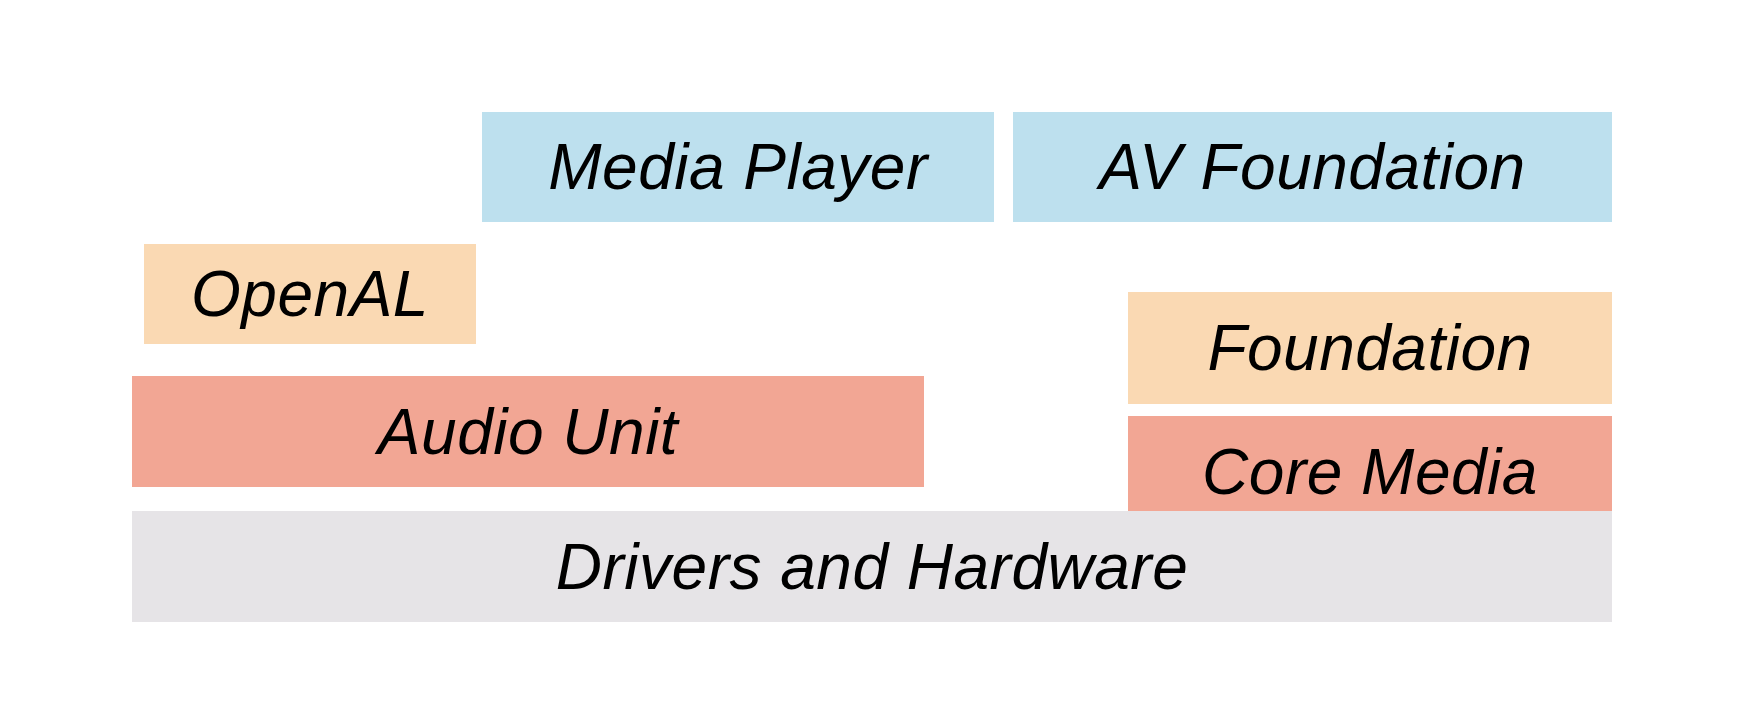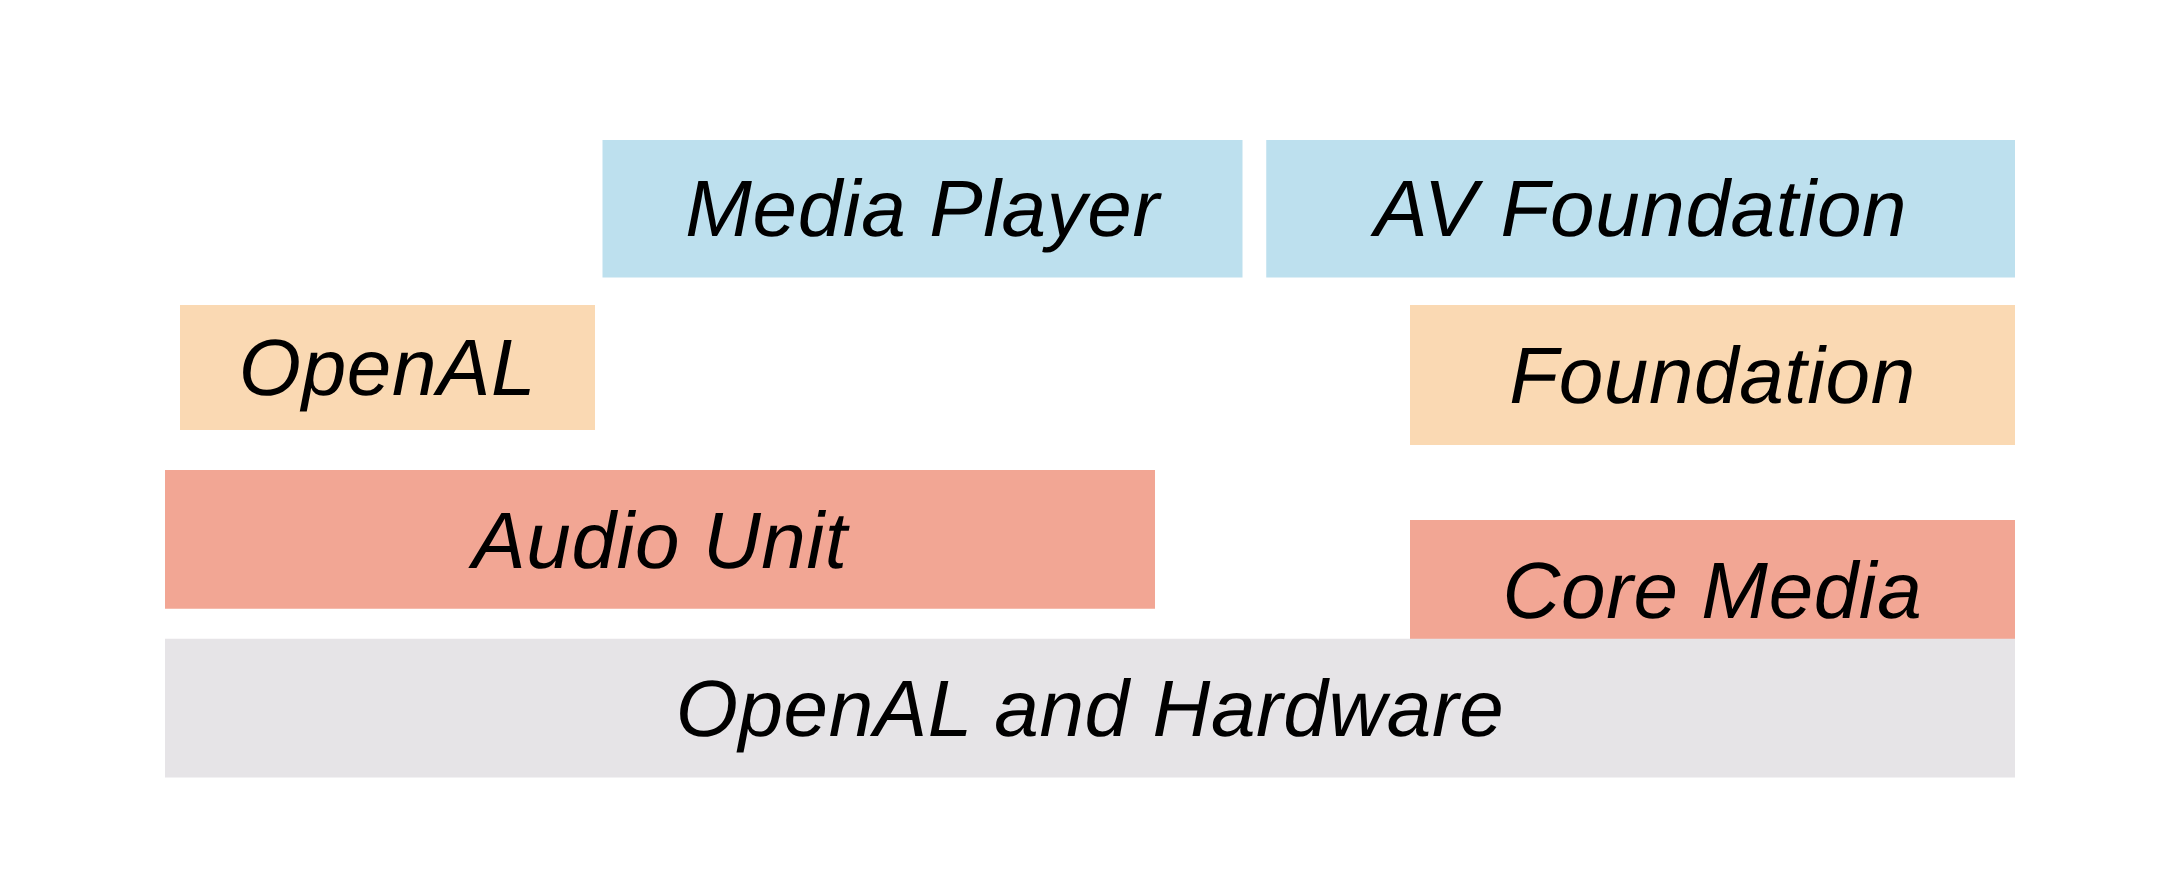--- a/index.html
+++ b/index.html
@@ -54,29 +54,29 @@
 
   <div class="box" id="box-av-foundation" style="background: rgb(189, 224, 238); justify-content: center;">
     <span class="label" style="color: rgb(0, 0, 0);">AV Foundation</span>
   </div>
 
   <div class="box" id="box-openal" style="background: rgb(250, 217, 179);">
     <span class="label" style="color: rgb(0, 0, 0);">OpenAL</span>
   </div>
 
 
-  <div class="box" id="box-foundation" style="background: rgb(250, 217, 179);">
+  <div class="box" id="box-foundation" style="background: rgb(250, 217, 179); margin-top: 48px;">
     <span class="label" style="color: rgb(0, 0, 0);">Foundation</span>
   </div>
 
   <div class="box" id="box-audio-unit" style="background: rgb(242, 166, 148);">
     <span class="label" style="color: rgb(0, 0, 0);">Audio Unit</span>
   </div>
 
   <div class="box" id="box-core-media" style="background: rgb(242, 166, 148);">
     <span class="label" style="color: rgb(0, 0, 0);">Core Media</span>
   </div>
 
   <div class="box" id="box-drivers-hardware" style="background: rgb(230, 228, 231);">
-    <span class="label" style="color: rgb(0, 0, 0);">OpenAL and Hardware</span>
+    <span class="label" style="color: rgb(0, 0, 0);">Drivers and Hardware</span>
   </div>
 
 </div>
 
 </body></html>

